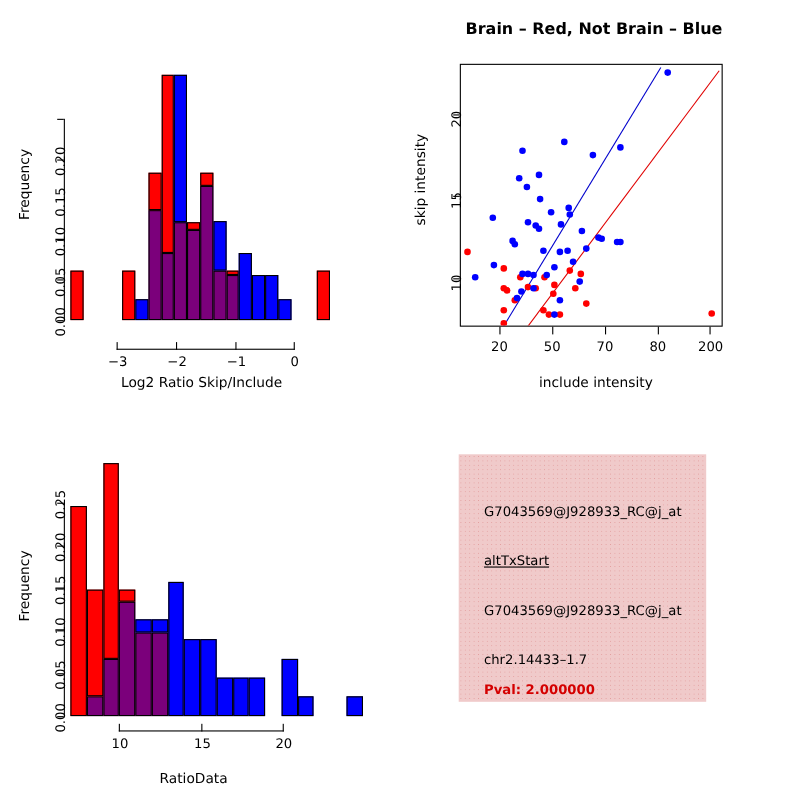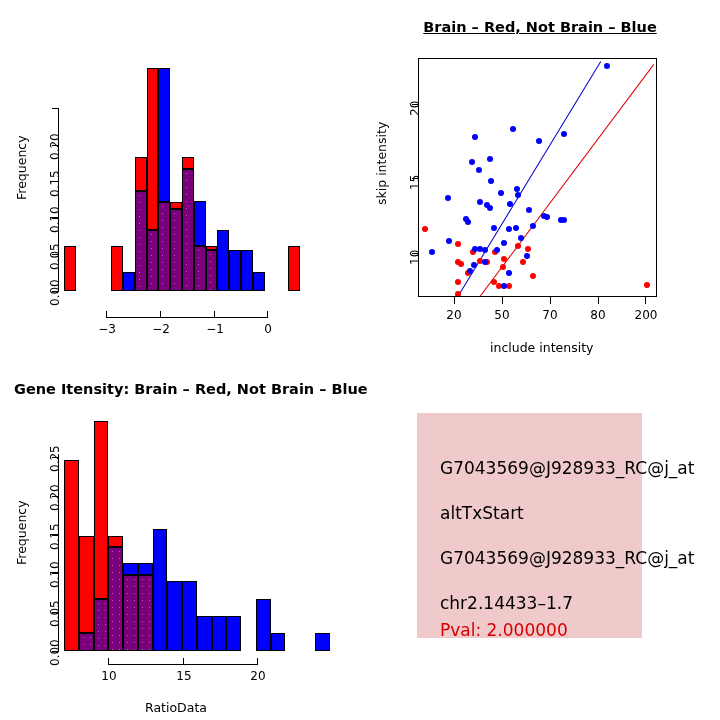--- a/index.html
+++ b/index.html
@@ -93,33 +93,34 @@
     position: absolute;
     left: 57px; top: 53px;
     width: 225px; height: 225px;
     background-color: #F0CACA;
     background-image: radial-gradient(#e39f9f 0.5px, transparent 0.6px);
     background-size: 4px 4px;
   }
   .infoline {
     position: absolute;
     left: 23px;
-    font-size: 17px;
+    font-size: 12px;
     color: #000;
     white-space: nowrap;
   }
   .infoline.pval { color: #D40000; }
 </style>
 </head>
 <body>
 
 <div class="panel" id="panel-tl">
 
   <div class="axis-title ylab" style="left:14px; top:200px;">Frequency</div>
 
+  <div class="axis-title" style="left:110px; top:340px;">Log2 Ratio Skip/Include</div>
 
   <div class="axline" style="left:58px; top:108px; width:1px; height:183px;"></div>
   <div class="axline" style="left:52px; top:291px; width:6px; height:1px;"></div>
   <div class="axline" style="left:52px; top:254px; width:6px; height:1px;"></div>
   <div class="axline" style="left:52px; top:218px; width:6px; height:1px;"></div>
   <div class="axline" style="left:52px; top:181px; width:6px; height:1px;"></div>
   <div class="axline" style="left:52px; top:145px; width:6px; height:1px;"></div>
   <div class="axline" style="left:52px; top:108px; width:6px; height:1px;"></div>
 
   <div class="ticklab-v" style="left:48px; top:306px;">0.00</div>
@@ -159,21 +160,21 @@
       <div class="bar red" style="left: 205.6px; width: 11.8px; top: 246px; height: 3.75px;"></div>
       <div class="bar blue" style="left: 217.4px; width: 11.8px; top: 230.062px; height: 60.9375px;"></div>
       <div class="bar blue" style="left: 229.2px; width: 11.8px; top: 249.75px; height: 41.25px;"></div>
       <div class="bar blue" style="left: 241px; width: 11.8px; top: 249.75px; height: 41.25px;"></div>
       <div class="bar blue" style="left: 252.8px; width: 11.8px; top: 272.25px; height: 18.75px;"></div>
       <div class="bar red" style="left: 288.2px; width: 11.8px; top: 246px; height: 45px;"></div>
     </div>
 </div>
 
 <div class="panel" id="panel-tr">
-  <div class="ptitle" style="top:19px;text-decoration:underline;">Brain – Red, Not Brain – Blue</div>
+  <div class="ptitle" style="top:19px;">Brain – Red, Not Brain – Blue</div>
 
   <div class="axis-title ylab" style="left:14px; top:205px;">skip intensity</div>
   <div class="axis-title" style="left:130px; top:340px;">include intensity</div>
 
   <div class="scatterbox" id="scatterbox" style="left:58px; top:58px; width:239px; height:239px;">
       <div class="fitline red" style="left: 59.75px; top: 237.506px; width: 291.102px; transform: rotate(-53.1771deg);"></div>
       <div class="fitline blue" style="left: 38.24px; top: 237.506px; width: 276.162px; transform: rotate(-58.7173deg);"></div>
       <div class="pt red" style="left: 2.975px; top: 167.287px;"></div>
       <div class="pt red" style="left: 36.435px; top: 182.225px;"></div>
       <div class="pt red" style="left: 36.435px; top: 200.15px;"></div>
@@ -252,21 +253,20 @@
   <div class="axline" style="left:238px; top:297px; width:1px; height:7px;"></div>
   <div class="axline" style="left:285px; top:297px; width:1px; height:7px;"></div>
   <div class="ticklab" style="left:79px; top:308px; width:30px;">20</div>
   <div class="ticklab" style="left:127px; top:308px; width:30px;">50</div>
   <div class="ticklab" style="left:175px; top:308px; width:30px;">70</div>
   <div class="ticklab" style="left:223px; top:308px; width:30px;">80</div>
   <div class="ticklab" style="left:270px; top:308px; width:32px;">200</div>
 </div>
 
 <div class="panel" id="panel-bl">
-  <div class="ptitle" style="top:21px; text-align:left; left:14px; width:auto;">Gene Itensity: Brain – Red, Not Brain – Blue</div>
 
   <div class="axis-title ylab" style="left:14px; top:205px;">Frequency</div>
   <div class="axis-title" style="left:145px; top:340px;">RatioData</div>
 
   <div class="axline" style="left:58px; top:97px; width:1px; height:194px;"></div>
   <div class="axline" style="left:52px; top:291px; width:6px; height:1px;"></div>
   <div class="axline" style="left:52px; top:252px; width:6px; height:1px;"></div>
   <div class="axline" style="left:52px; top:213px; width:6px; height:1px;"></div>
   <div class="axline" style="left:52px; top:175px; width:6px; height:1px;"></div>
   <div class="axline" style="left:52px; top:136px; width:6px; height:1px;"></div>
@@ -307,18 +307,18 @@
       <div class="bar blue" style="left: 226.25px; width: 14.75px; top: 255.648px; height: 35.3517px;"></div>
       <div class="bar blue" style="left: 255.75px; width: 14.75px; top: 238.776px; height: 52.2241px;"></div>
       <div class="bar blue" style="left: 270.5px; width: 14.75px; top: 273.324px; height: 17.6759px;"></div>
       <div class="bar blue" style="left: 314.75px; width: 14.75px; top: 273.324px; height: 17.6759px;"></div>
     </div>
 </div>
 
 <div class="panel" id="panel-br">
   <div id="infobox">
     <div class="infoline" style="top:45px;">G7043569@J928933_RC@j_at</div>
-    <div class="infoline" style="top:90px;">altTxStart</div>
+    <div class="infoline" style="top:90px;text-decoration:underline;">altTxStart</div>
     <div class="infoline" style="top:135px;">G7043569@J928933_RC@j_at</div>
     <div class="infoline" style="top:180px;">chr2.14433–1.7</div>
-    <div class="infoline pval" style="top:207px;">Pval: 2.000000</div>
+    <div class="infoline pval" style="top:207px;font-weight:bold;">Pval: 2.000000</div>
   </div>
 </div>
 
 </body></html>

